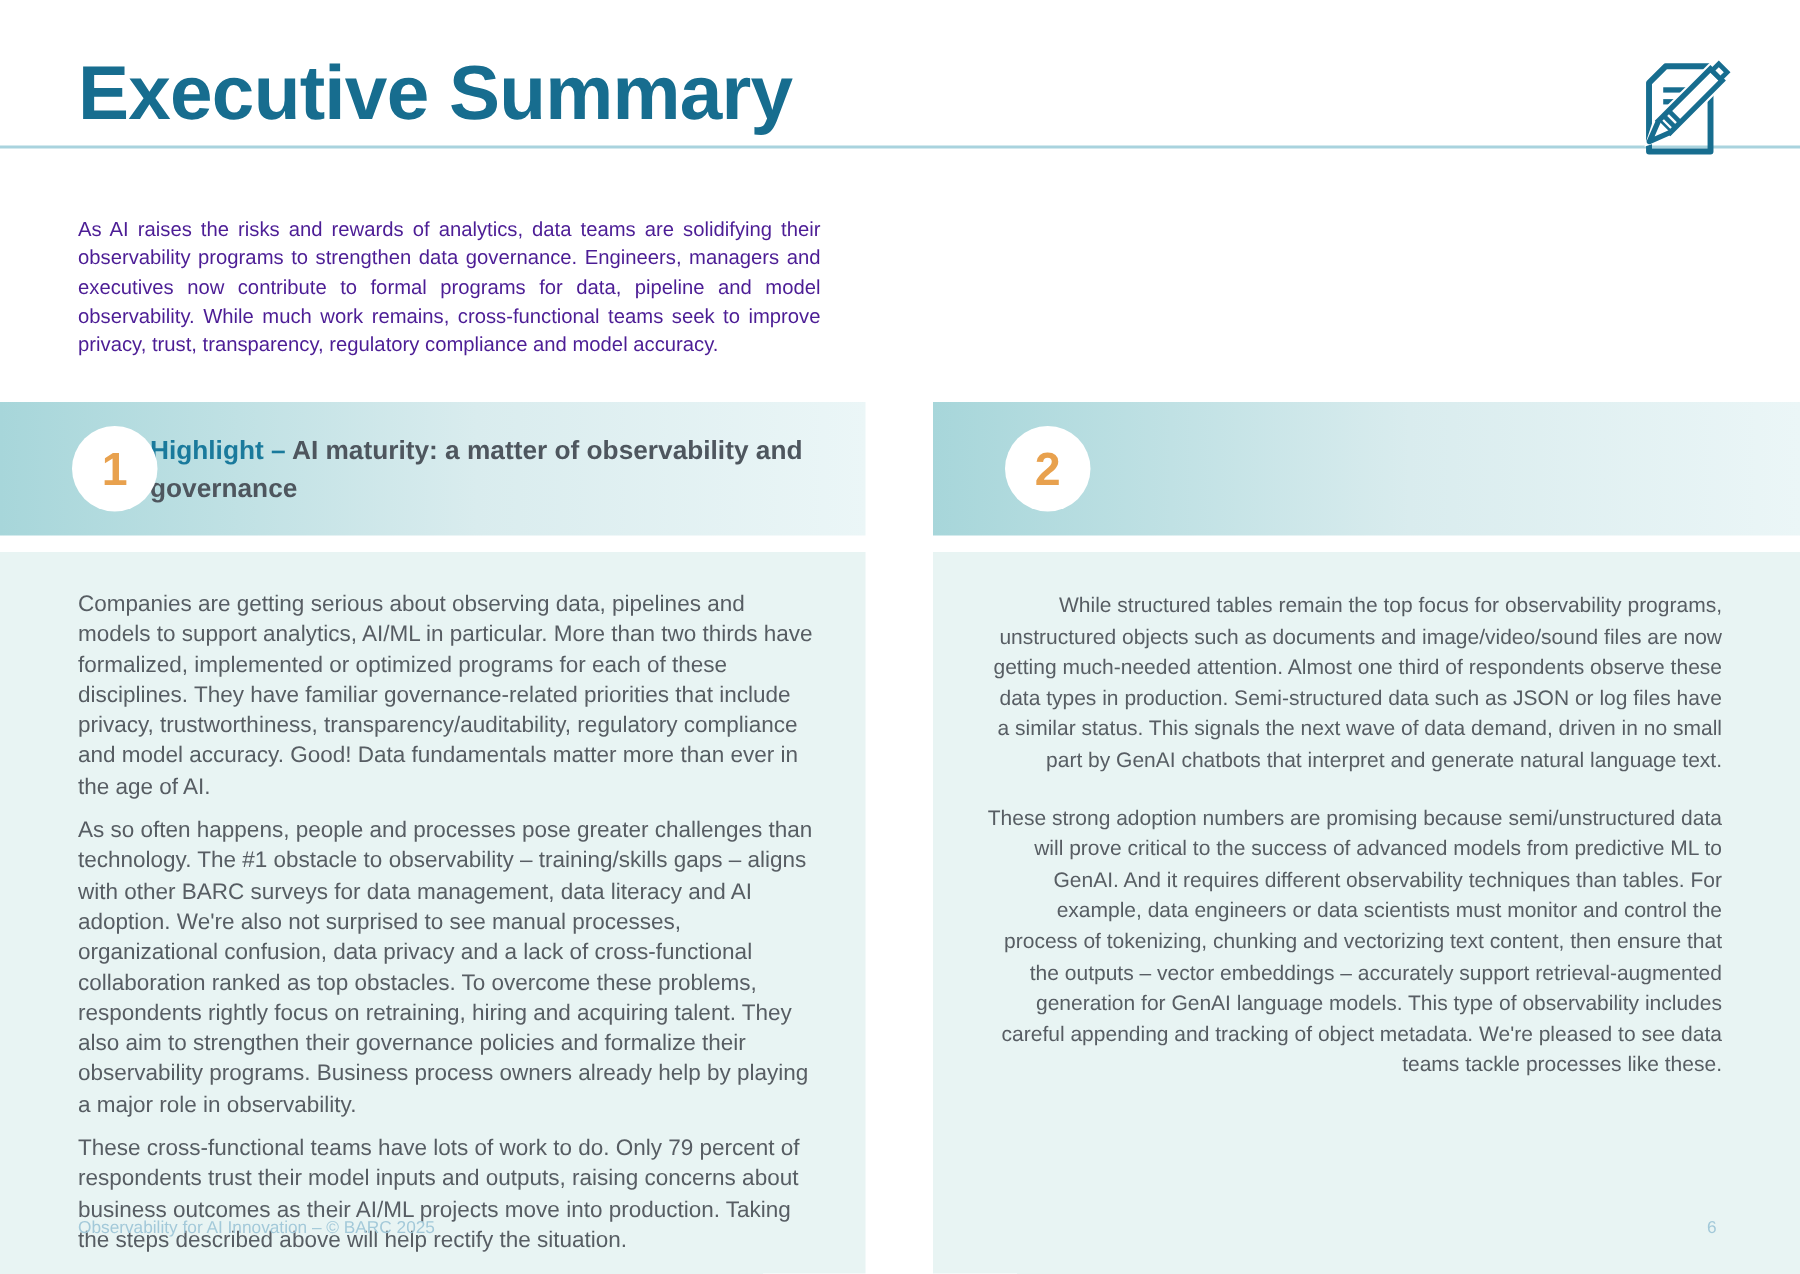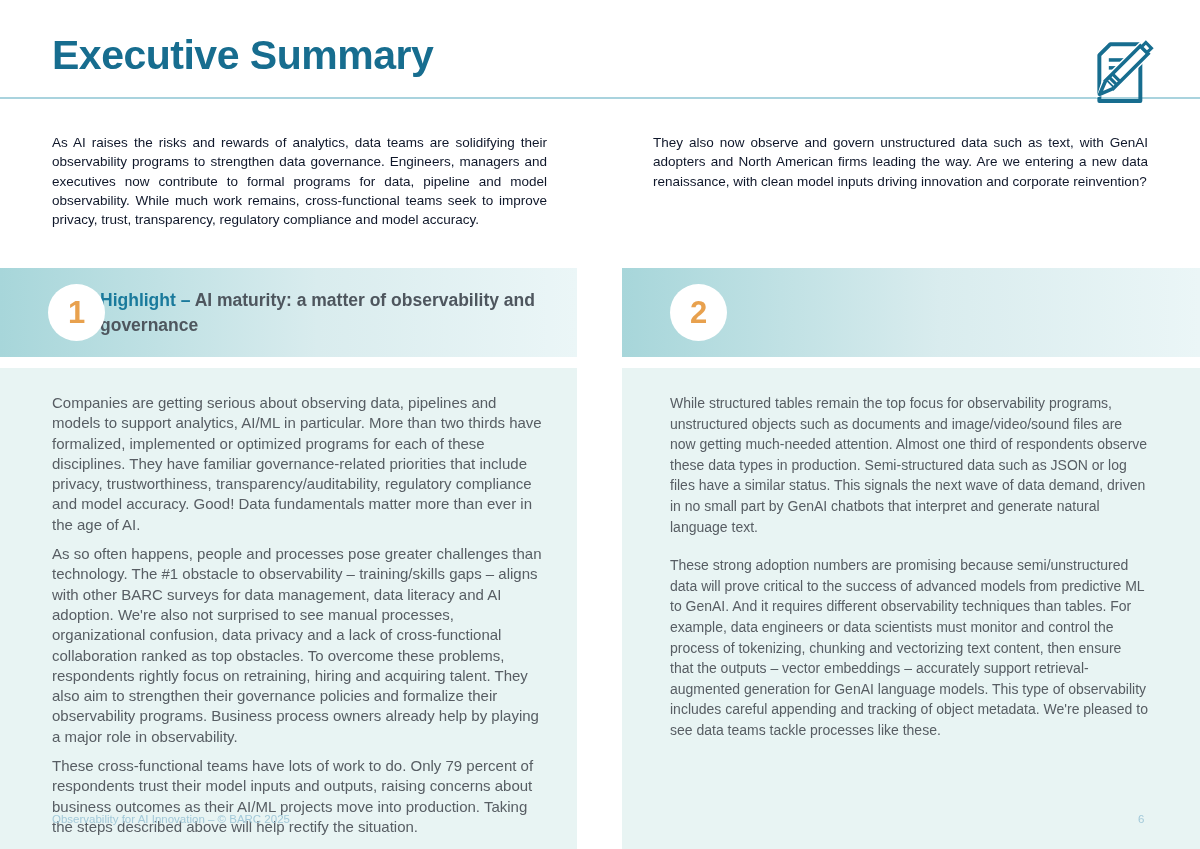--- a/index.html
+++ b/index.html
@@ -8,36 +8,36 @@
     position:relative;
     background:#ffffff;
     font-family:"Liberation Sans", sans-serif;
     overflow:hidden;
     color:#575d63;
   }
 
   
   .page-title {
     position:absolute; left:52px; top:32px;
-    font-size:41px; font-weight:700; color:#176d8f;
+    font-size:51px; font-weight:700; color:#176d8f;
     letter-spacing:-0.5px;
   }
   .title-rule {
     position:absolute; left:0; top:97px; width:1200px; height:2px;
     background:#a9d3de;
   }
   .doc-icon {
     position:absolute; left:1082px; top:30px; width:82px; height:82px;
   }
 
   
   .intro {
-    position:absolute; top:133px;
+    position:absolute; top:143px;
     font-size:13.5px; line-height:19.3px; text-align:justify;
-    color:#0f172a;
+    color:#4c1d95;
   }
   .intro-left  { left:52px;  width:495px; }
   .intro-right { left:653px; width:495px; }
   .intro-right p { margin-bottom:15px; }
 
   
   .band {
     position:absolute; top:268px; height:89px;
     background:linear-gradient(to right, #a7d6da 0%, #d9ecee 55%, #ebf6f7 100%);
     display:flex; align-items:center;
@@ -64,21 +64,21 @@
     background:#e8f4f3;
   }
   .panel-left  { left:0;     width:577px; }
   .panel-right { left:622px; width:578px; }
   .panel-body {
     padding-top:25px;
     font-size:15px; line-height:20.3px; color:#575d63;
   }
   .panel-left .panel-body  { padding-left:52px; padding-right:32px; }
   .panel-left .panel-body p  { margin-bottom:9px; }
-  .panel-right .panel-body { padding-left:48px; padding-right:52px; font-size:14px; line-height:20.6px; }
+  .panel-right .panel-body { padding-left:33px; padding-right:52px; font-size:14px; line-height:20.6px;text-align:right; }
   .panel-right .panel-body p { margin-bottom:18px; }
 
   
   .footer-left {
     position:absolute; left:52px; top:813px;
     font-size:11.5px; color:#a3c9d9;
   }
   .footer-page {
     position:absolute; left:1138px; top:813px;
     font-size:11.5px; color:#a3c9d9;
@@ -105,21 +105,20 @@
       <line x1="45" y1="64" x2="59" y2="64" stroke="#176d8f" stroke-width="4"></line>
       <line x1="45" y1="70" x2="59" y2="70" stroke="#176d8f" stroke-width="4"></line>
       <rect x="47" y="6" width="10" height="8" stroke="#176d8f" stroke-width="4" fill="#ffffff"></rect>
     </g>
   </svg>
 </div>
 
 <div class="intro intro-left">As AI raises the risks and rewards of analytics, data teams are solidifying their observability programs to strengthen data governance. Engineers, managers and executives now contribute to formal programs for data, pipeline and model observability. While much work remains, cross-functional teams seek to improve privacy, trust, transparency, regulatory compliance and model accuracy.</div>
 
 <div class="intro intro-right">
-  <p>They also now observe and govern unstructured data such as text, with GenAI adopters and North American firms leading the way. Are we entering a new data renaissance, with clean model inputs driving innovation and corporate reinvention?</p>
 </div>
 
 <div class="band band-left">
   <div class="num-circle">
     <span>1</span>
   </div>
   <div class="band-title">
     <span class="hl-label">Highlight –</span>
     <span>AI maturity: a matter of observability and governance</span>
   </div>

